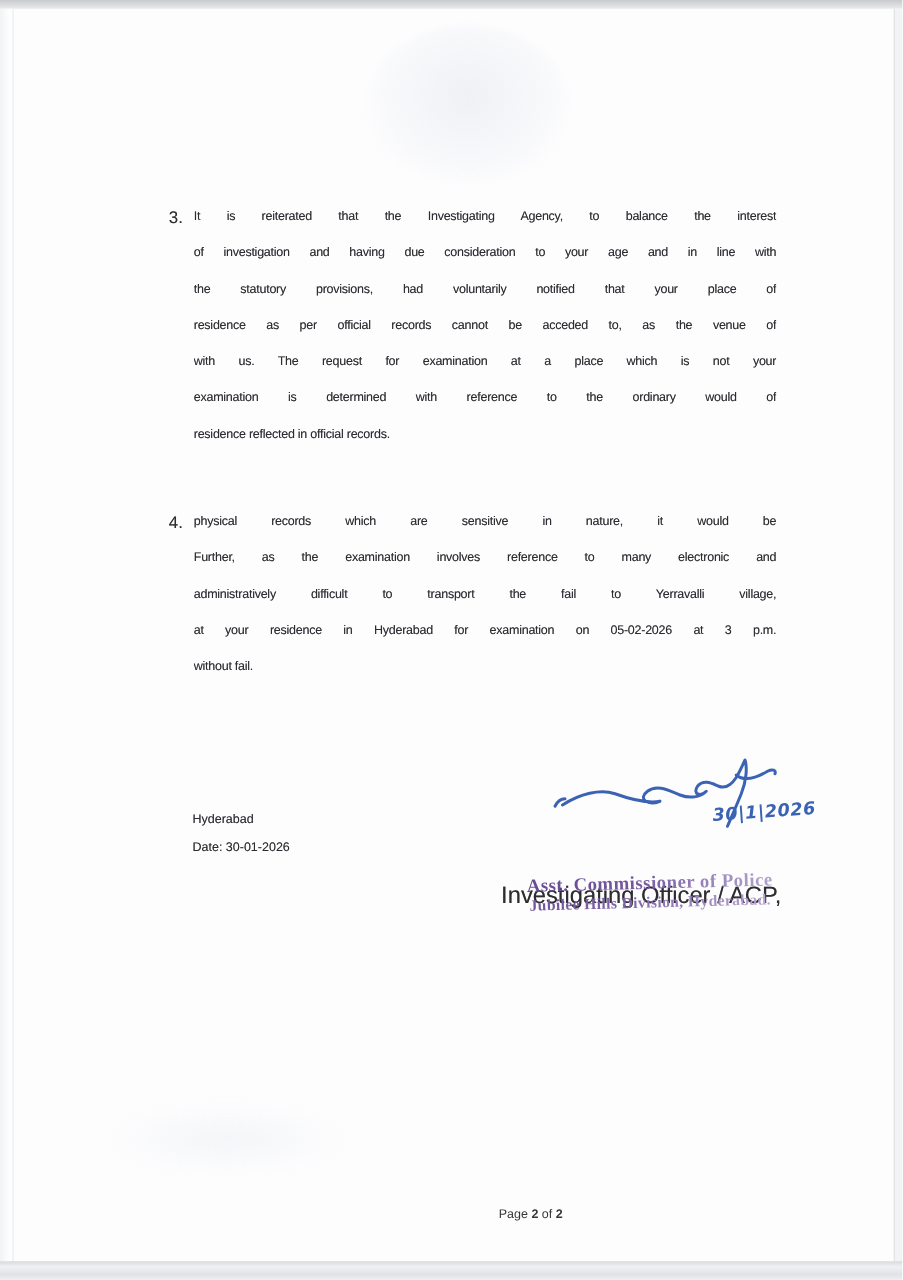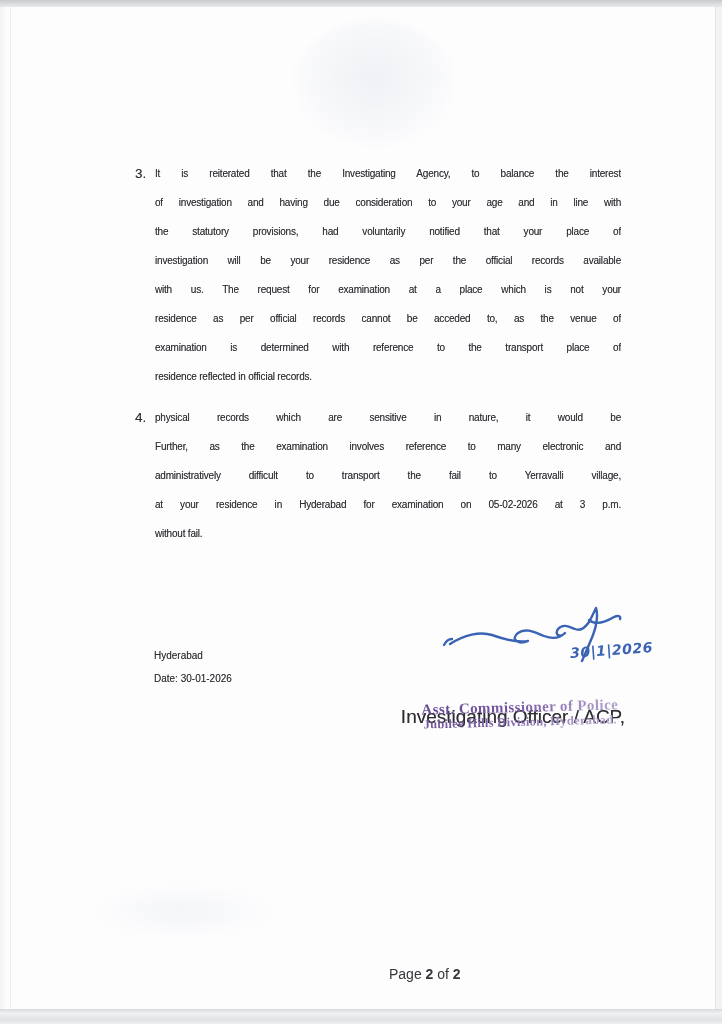--- a/index.html
+++ b/index.html
@@ -56,44 +56,43 @@
     color:#7a5ca4;}
   .stamp-l1{font-size:15px;line-height:16px;letter-spacing:.4px;
     background:linear-gradient(90deg,#65498f 0%,#74569f 45%,#a390c3 78%,#b9aad1 100%);
     -webkit-background-clip:text;background-clip:text;
     -webkit-text-fill-color:transparent;}
   .stamp-l2{font-size:12.5px;line-height:15px;letter-spacing:.3px;
     background:linear-gradient(90deg,#6d529a 0%,#7d61a8 40%,#a692c4 75%,#c0b2d6 100%);
     -webkit-background-clip:text;background-clip:text;
     -webkit-text-fill-color:transparent;}
   
-  .page-num{position:absolute;left:389px;top:966px;font-size:14px;color:#36363b;
+  .page-num{position:absolute;left:399px;top:966px;font-size:10px;color:#36363b;
     white-space:nowrap;}
   .page-num b{font-weight:bold;}
 </style>
 </head>
 <body>
 
 <div class="edge-top"></div>
 <div class="edge-left"></div>
 <div class="edge-right"></div>
 <div class="edge-bottom"></div>
 <div class="watermark"></div>
 <div class="smudge"></div>
 
 <div class="para" id="para-3">
   <div class="pnum">3.</div>
   <div class="plines">
     <div class="jl">It is reiterated that the Investigating Agency, to balance the interest</div>
     <div class="jl">of investigation and having due consideration to your age and in line with</div>
     <div class="jl">the statutory provisions, had voluntarily notified that your place of</div>
-    <div class="jl">investigation will be your residence as per the official records available</div>
+    <div class="jl">residence as per official records cannot be acceded to, as the venue of</div>
     <div class="jl">with us. The request for examination at a place which is not your</div>
-    <div class="jl">residence as per official records cannot be acceded to, as the venue of</div>
-    <div class="jl">examination is determined with reference to the transport place of</div>
+    <div class="jl">examination is determined with reference to the ordinary would of</div>
     <div class="jl jl-last">residence reflected in official records.</div>
   </div>
 </div>
 
 <div class="para" id="para-4">
   <div class="pnum">4.</div>
   <div class="plines">
     <div class="jl">physical records which are sensitive in nature, it would be</div>
     <div class="jl">Further, as the examination involves reference to many electronic and</div>
     <div class="jl">administratively difficult to transport the fail to Yerravalli village,</div>

